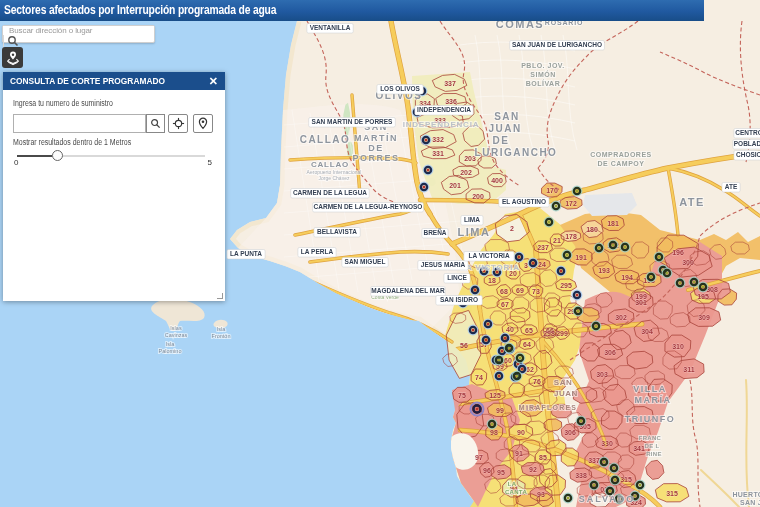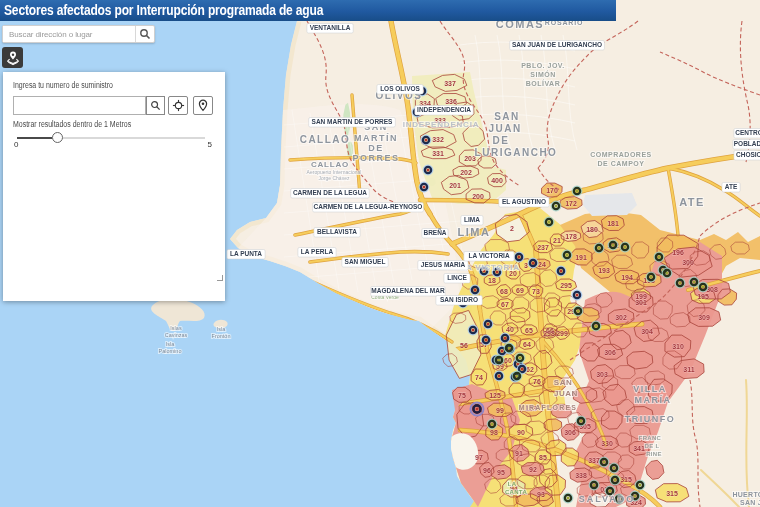--- a/index.html
+++ b/index.html
@@ -1,25 +1,25 @@
 <!DOCTYPE html>
 <html><head><meta charset="utf-8">
 <style>
 * { margin:0; padding:0; box-sizing:border-box; }
 html,body { width:760px; height:507px; overflow:hidden; font-family:"Liberation Sans",sans-serif; }
 #map { position:absolute; left:0; top:0; }
 .sn { font:bold 7px "Liberation Sans",sans-serif; fill:#a4383e; text-anchor:middle;
   paint-order:stroke; stroke:#ffffff; stroke-width:0.8; stroke-opacity:0.35; }
-#topbar { position:absolute; left:0; top:0; width:616px; height:21px;
+#topbar { position:absolute; left:0; top:0; width:704px; height:21px;
   background:linear-gradient(180deg,#2e6cb0 0%,#2059a0 55%,#184d88 100%);
-  color:#fff; font-weight:bold; font-size:14px; line-height:21px; padding-left:4px;
+  color:#fff; font-weight:bold; font-size:12px; line-height:21px; padding-left:4px;
   letter-spacing:-0.2px; z-index:30; }
 #topbar span { display:inline-block; transform:scaleX(0.86); transform-origin:0 50%; }
 #searchwrap { position:absolute; left:2px; top:25px; width:153px; height:18px; z-index:25;
-  background:#fff; border:1px solid #cfcfcf; border-radius:2px; box-shadow:0 1px 2px rgba(0,0,0,0.18); display:flex; }
+  background:#fff; border:1px solid #cfcfcf; border-radius:2px; box-shadow:0 1px 2px rgba(0,0,0,0.18); display:flex;flex-direction:column; }
 #searchwrap input { flex:1; border:0; outline:0; font-size:8px; letter-spacing:-0.1px; color:#333; padding-left:6px;
   font-family:"Liberation Sans",sans-serif; }
 #searchwrap input::placeholder { color:#9a9a9a; }
 #sbtn { width:19px; border-left:1px solid #d8d8d8; display:flex; align-items:center; justify-content:center; }
 #locbtn { position:absolute; left:2px; top:47px; width:21px; height:21px; background:#3b3b3b;
   border-radius:3px; z-index:25; display:flex; align-items:center; justify-content:center; }
 #panel { position:absolute; left:3px; top:72px; width:222px; height:229px; background:#fff;
   box-shadow:0 1px 5px rgba(0,0,0,0.35); z-index:26; }
 #phead { height:18px; background:#1b4e8c; color:#fff; font-weight:bold; font-size:9.5px;
   line-height:18px; padding-left:7px; letter-spacing:0; position:relative; }
@@ -849,20 +849,21 @@
   </div>
 <div id="locbtn">
     <svg width="16" height="16" viewBox="0 0 16 16">
 <path d="M8,1.6 a3,3 0 0 1 3,3 c0,2.3 -3,5 -3,5 s-3,-2.7 -3,-5 A3,3 0 0 1 8,1.6 Z" fill="#fff"></path>
 <circle cx="8" cy="4.7" r="1.2" fill="#3b3b3b"></circle>
 <path d="M4.6,9.2 L2.6,11.2 L8,13.6 L13.4,11.2 L11.4,9.2" fill="none" stroke="#fff" stroke-width="1.1" stroke-linejoin="round"></path>
 <path d="M3.4,12.2 L8,14.6 L12.6,12.2" fill="none" stroke="#fff" stroke-width="1.1" stroke-linejoin="round"></path>
 </svg>
   </div>
 <div id="panel">
+  <div id="phead"><b>CONSULTA DE CORTE PROGRAMADO</b><span class="x">✕</span></div>
   <div id="pbody">
     <div class="plabel" style="top:8px;">Ingresa tu numero de suministro</div>
     <div id="suminput"></div>
     <div class="pbtn" style="left:143px; width:19px;">
       <svg width="11" height="11" viewBox="0 0 12 12">
           <circle cx="5" cy="5" r="3.2" fill="none" stroke="#444" stroke-width="1.3"></circle>
           <line x1="7.5" y1="7.5" x2="10.5" y2="10.5" stroke="#444" stroke-width="1.5"></line>
         </svg>
     </div>
     <div class="pbtn" style="left:165px; width:20px; border-radius:2px;">

